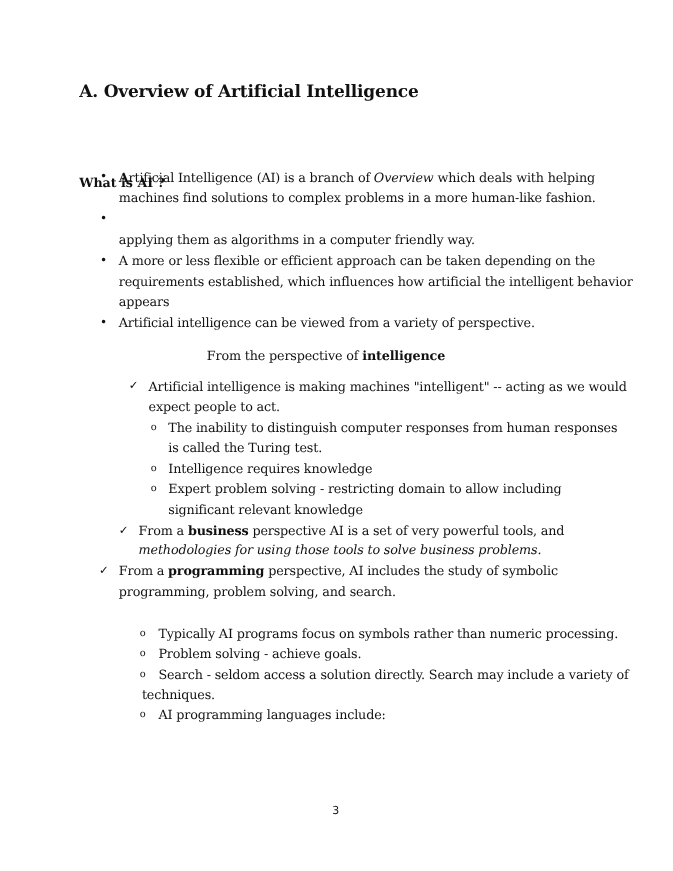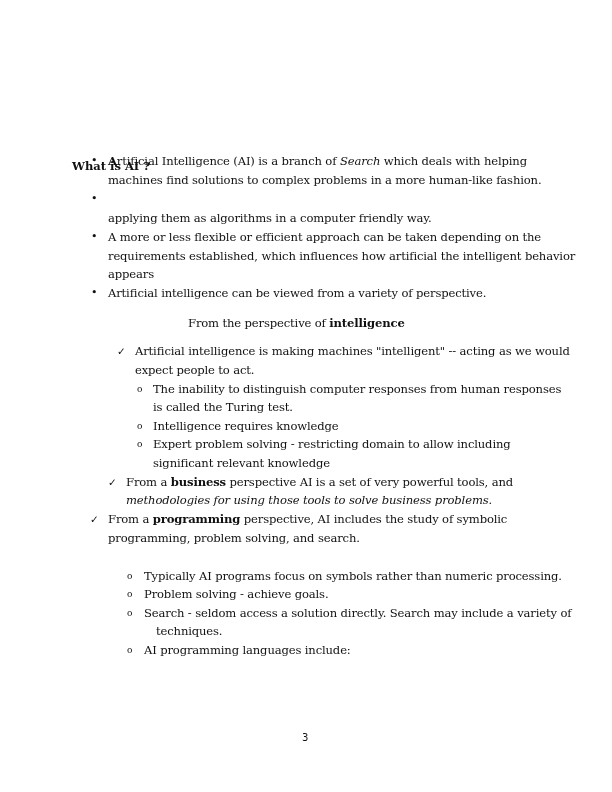--- a/index.html
+++ b/index.html
@@ -18,24 +18,25 @@
     .circ { font-size: 9px; }
     b { font-weight: bold; }
     i { font-style: italic; }
     .pnum { font-family: "DejaVu Sans", "Liberation Sans", sans-serif; font-size: 10px; left: 302px; top: 732px; }
   </style>
 </head>
 <body>
 
 <div class="page">
 
+  <div class="abs h1">A. Overview of Artificial Intelligence</div>
   <div class="abs h2">What is AI ?</div>
 
   <span class="abs txt bullet-dot" style="left:91px; top:152px;">•</span>
-  <div class="abs txt" style="left:108px; top:152px;"><b>A</b><span>rtificial Intelligence (AI) is a branch of </span><i>Search</i><span> which deals with helping</span></div>
+  <div class="abs txt" style="left:108px; top:152px;"><b>A</b><span>rtificial Intelligence (AI) is a branch of </span><i>Overview</i><span> which deals with helping</span></div>
   <div class="abs txt" style="left:108px; top:171px;">machines find solutions to complex problems in a more human-like fashion.</div>
 
   <span class="abs txt bullet-dot" style="left:91px; top:190px;">•</span>
   <div class="abs txt" style="left:108px; top:209px;">applying them as algorithms in a computer friendly way.</div>
 
   <span class="abs txt bullet-dot" style="left:91px; top:228px;">•</span>
   <div class="abs txt" style="left:108px; top:228px;">A more or less flexible or efficient approach can be taken depending on the</div>
   <div class="abs txt" style="left:108px; top:247px;">requirements established, which influences how artificial the intelligent behavior</div>
   <div class="abs txt" style="left:108px; top:265px;">appears</div>
 
@@ -68,19 +69,19 @@
   <div class="abs txt" style="left:108px; top:529px;">programming, problem solving, and search.</div>
 
   <span class="abs txt circ" style="left:127px; top:567px;">o</span>
   <div class="abs txt" style="left:144px; top:567px;">Typically AI programs focus on symbols rather than numeric processing.</div>
 
   <span class="abs txt circ" style="left:127px; top:585px;">o</span>
   <div class="abs txt" style="left:144px; top:585px;">Problem solving - achieve goals.</div>
 
   <span class="abs txt circ" style="left:127px; top:604px;">o</span>
   <div class="abs txt" style="left:144px; top:604px;">Search - seldom access a solution directly. Search may include a variety of</div>
-  <div class="abs txt" style="left:156px; top:622px;">techniques.</div>
+  <div class="abs txt" style="left:129px; top:622px;">techniques.</div>
 
   <span class="abs txt circ" style="left:127px; top:641px;">o</span>
   <div class="abs txt" style="left:144px; top:641px;">AI programming languages include:</div>
 
   <div class="abs pnum">3</div>
 </div>
 
 </body></html>

